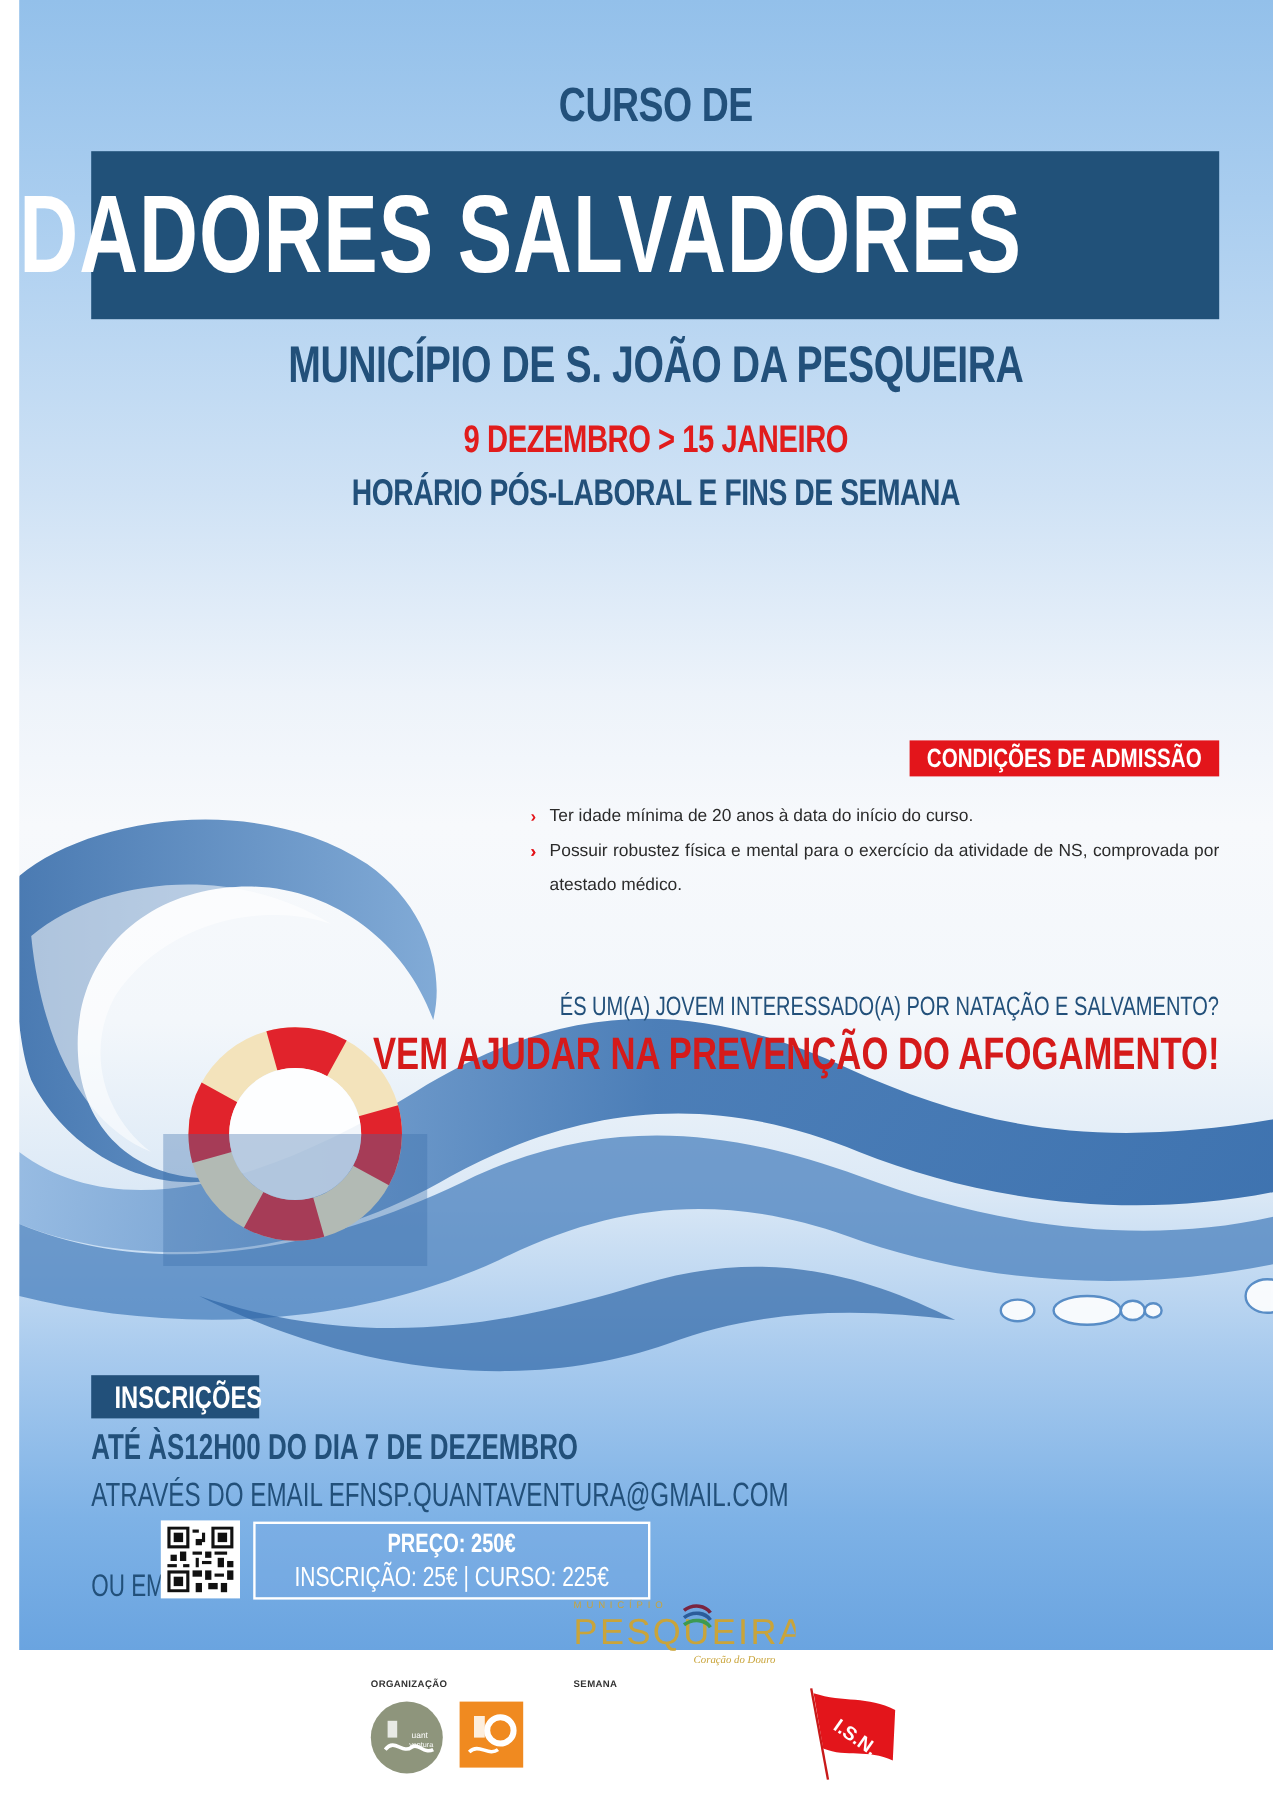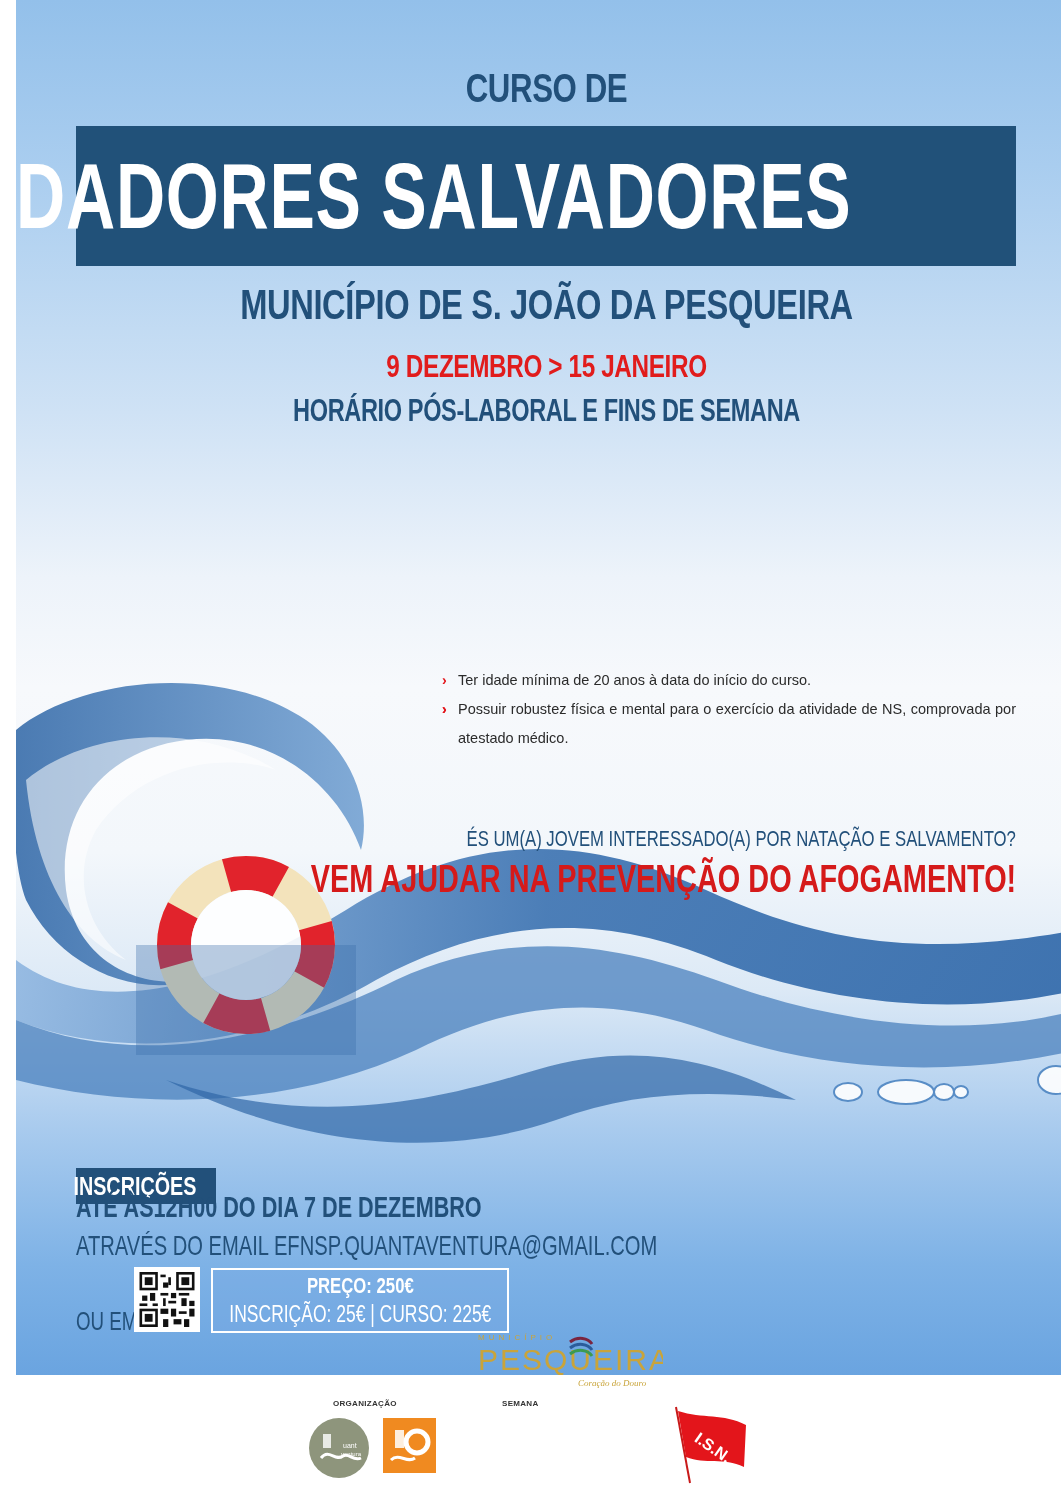--- a/index.html
+++ b/index.html
@@ -63,47 +63,47 @@
   }
   .cta {
     position: absolute; right: 61px; top: 858px; color: #d51a1a; font-size: 38px; font-weight: bold; white-space: nowrap;
     transform: scaleX(0.76); transform-origin: right;
   }
 
   .wave-art { position: absolute; left: 0; top: 660px; width: 1061px; height: 500px; }
 
   .insc-box {
     position: absolute; left: 60px; top: 1146px; width: 140px; height: 36px; background: #22507a;
-    display: flex; align-items: center; justify-content: flex-end; margin-top: 22px;
+    display: flex; align-items: center; justify-content: flex-start;
   }
   .insc-box span { color: #fff; font-size: 26px; font-weight: bold; transform: scaleX(0.76); display:inline-block; white-space: nowrap; }
   .deadline {
     position: absolute; left: 60px; top: 1190px; color: #22507a; font-size: 30px; font-weight: bold; white-space: nowrap;
     transform: scaleX(0.72); transform-origin: left;
   }
   .email-line {
     position: absolute; left: 60px; top: 1230px; color: #22507a; font-size: 28px; white-space: nowrap;
     transform: scaleX(0.72); transform-origin: left;
   }
   .ou-em {
     position: absolute; left: 60px; top: 1306px; color: #22507a; font-size: 26px; white-space: nowrap;
     transform: scaleX(0.72); transform-origin: left;
   }
   .qr {
     position: absolute; left: 118px; top: 1267px; width: 66px; height: 65px; background: #fff; padding: 5px;
   }
   .price-box {
-    position: absolute; left: 195px; top: 1268px; width: 298px; height: 65px; border: 2px solid #ffffff;
+    position: absolute; left: 195px; top: 1268px; width: 331px; height: 65px; border: 2px solid #ffffff;
     display: flex; flex-direction: column; align-items: center; justify-content: center; background: rgba(120,170,225,0.35);
   }
   .price-main { color: #fff; font-size: 22px; font-weight: bold; white-space: nowrap; transform: scaleX(0.76); }
   .price-detail { color: #fff; font-size: 23px; white-space: nowrap; transform: scaleX(0.76); margin-top: 2px; }
 
   .footer { position: absolute; left: 0; top: 1375px; width: 1061px; height: 125px; background: #ffffff; }
-  .org-label, .apoios-label { position: absolute; top: 1399px; font-size: 8px; font-weight: bold; color: #333; letter-spacing: 0.3px; margin-left: 24px; }
+  .org-label, .apoios-label { position: absolute; top: 1399px; font-size: 8px; font-weight: bold; color: #333; letter-spacing: 0.3px; }
   .org-label { left: 309px; }
   .apoios-label { left: 478px; }
   .logo-quant { position: absolute; left: 309px; top: 1418px; width: 60px; height: 60px; border-radius: 50%; background: #8e957c; }
   .logo-orange { position: absolute; left: 383px; top: 1418px; width: 53px; height: 55px; background: #f08a20; }
   .logo-pesq { position: absolute; left: 478px; top: 1328px; width: 185px; height: 62px; }
   .logo-isn { position: absolute; left: 668px; top: 1405px; width: 85px; height: 80px; }
 </style>
 </head>
 <body>
 
@@ -113,20 +113,23 @@
 
   <div class="title-box">
     <div class="title-main cond">NADADORES SALVADORES</div>
   </div>
 
   <div class="subtitle cond">MUNICÍPIO DE S. JOÃO DA PESQUEIRA</div>
   <div class="dates cond">9 DEZEMBRO &gt; 15 JANEIRO</div>
   <div class="schedule cond">HORÁRIO PÓS-LABORAL E FINS DE SEMANA</div>
 
 
+  <div class="adm-header">
+    <span>CONDIÇÕES DE ADMISSÃO</span>
+  </div>
 
   <svg class="wave-art" viewBox="0 0 1061 500" preserveAspectRatio="none">
     <defs>
       <linearGradient id="wg1" x1="0" y1="0" x2="1" y2="0">
         <stop offset="0" stop-color="#2c64a5"></stop>
         <stop offset="1" stop-color="#6d9dd0"></stop>
       </linearGradient>
       <linearGradient id="wg2" x1="0" y1="0" x2="1" y2="0">
         <stop offset="0" stop-color="#8fb6e0"></stop>
         <stop offset="0.5" stop-color="#3a71b0"></stop>

